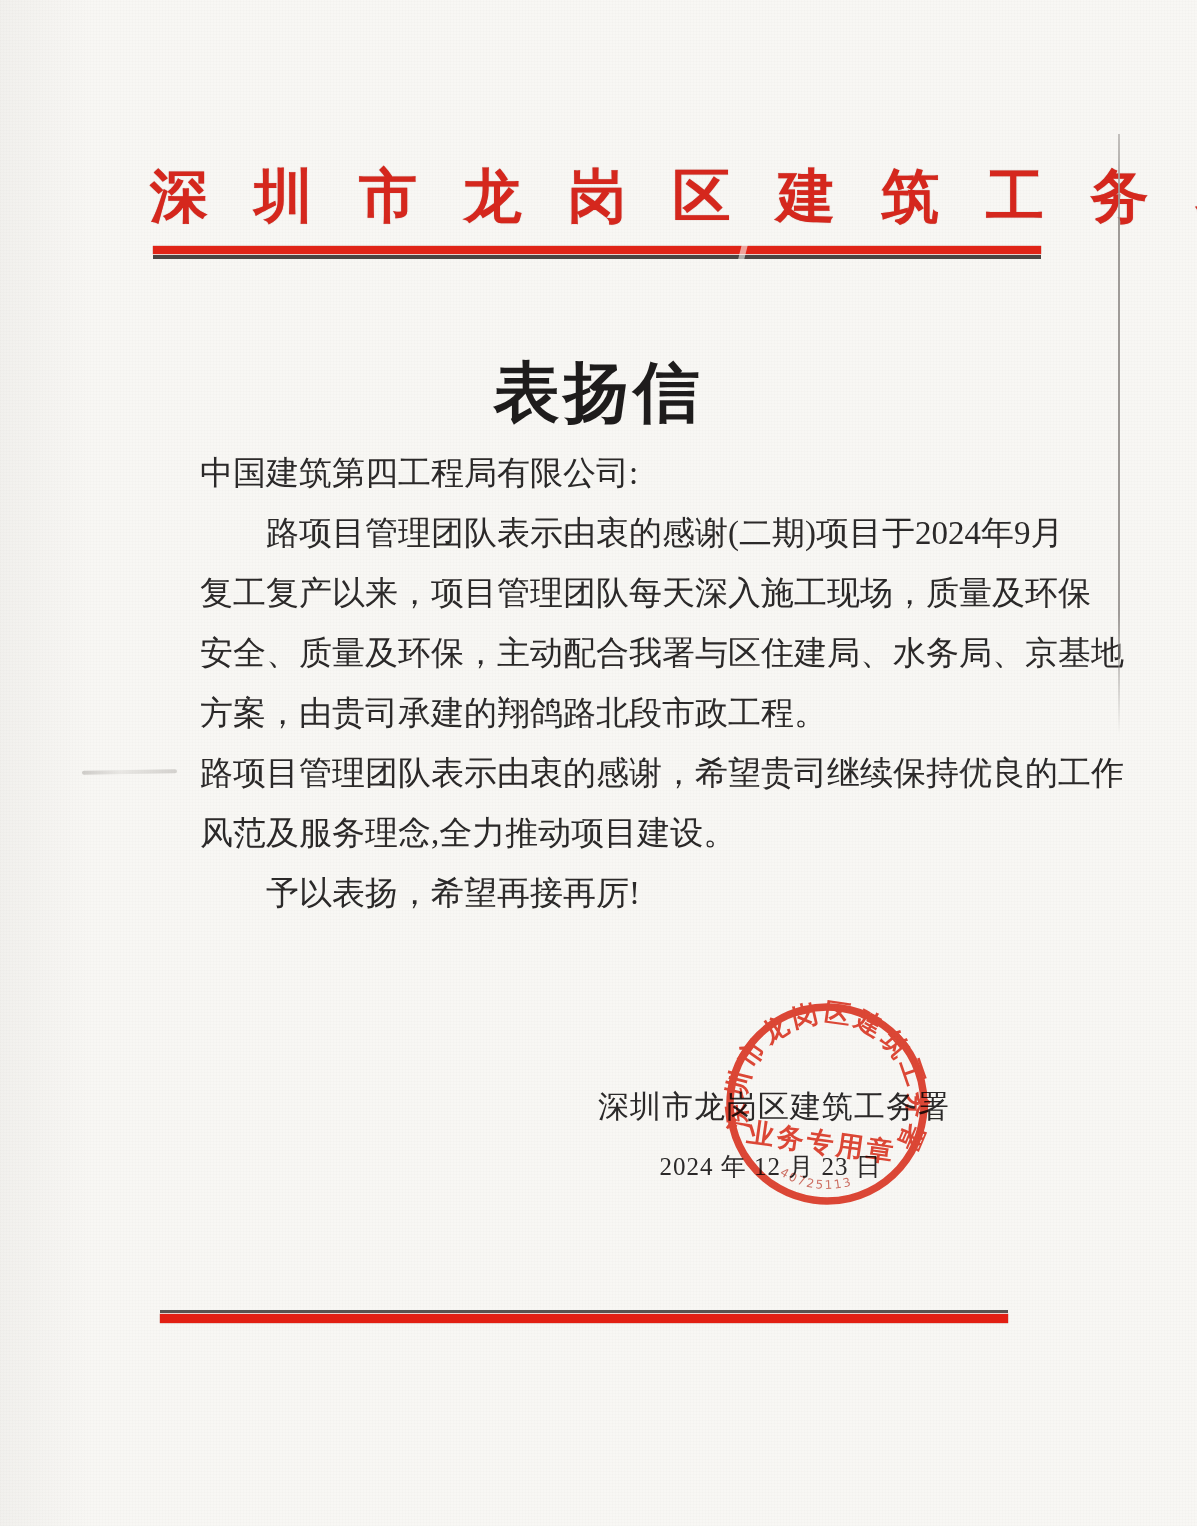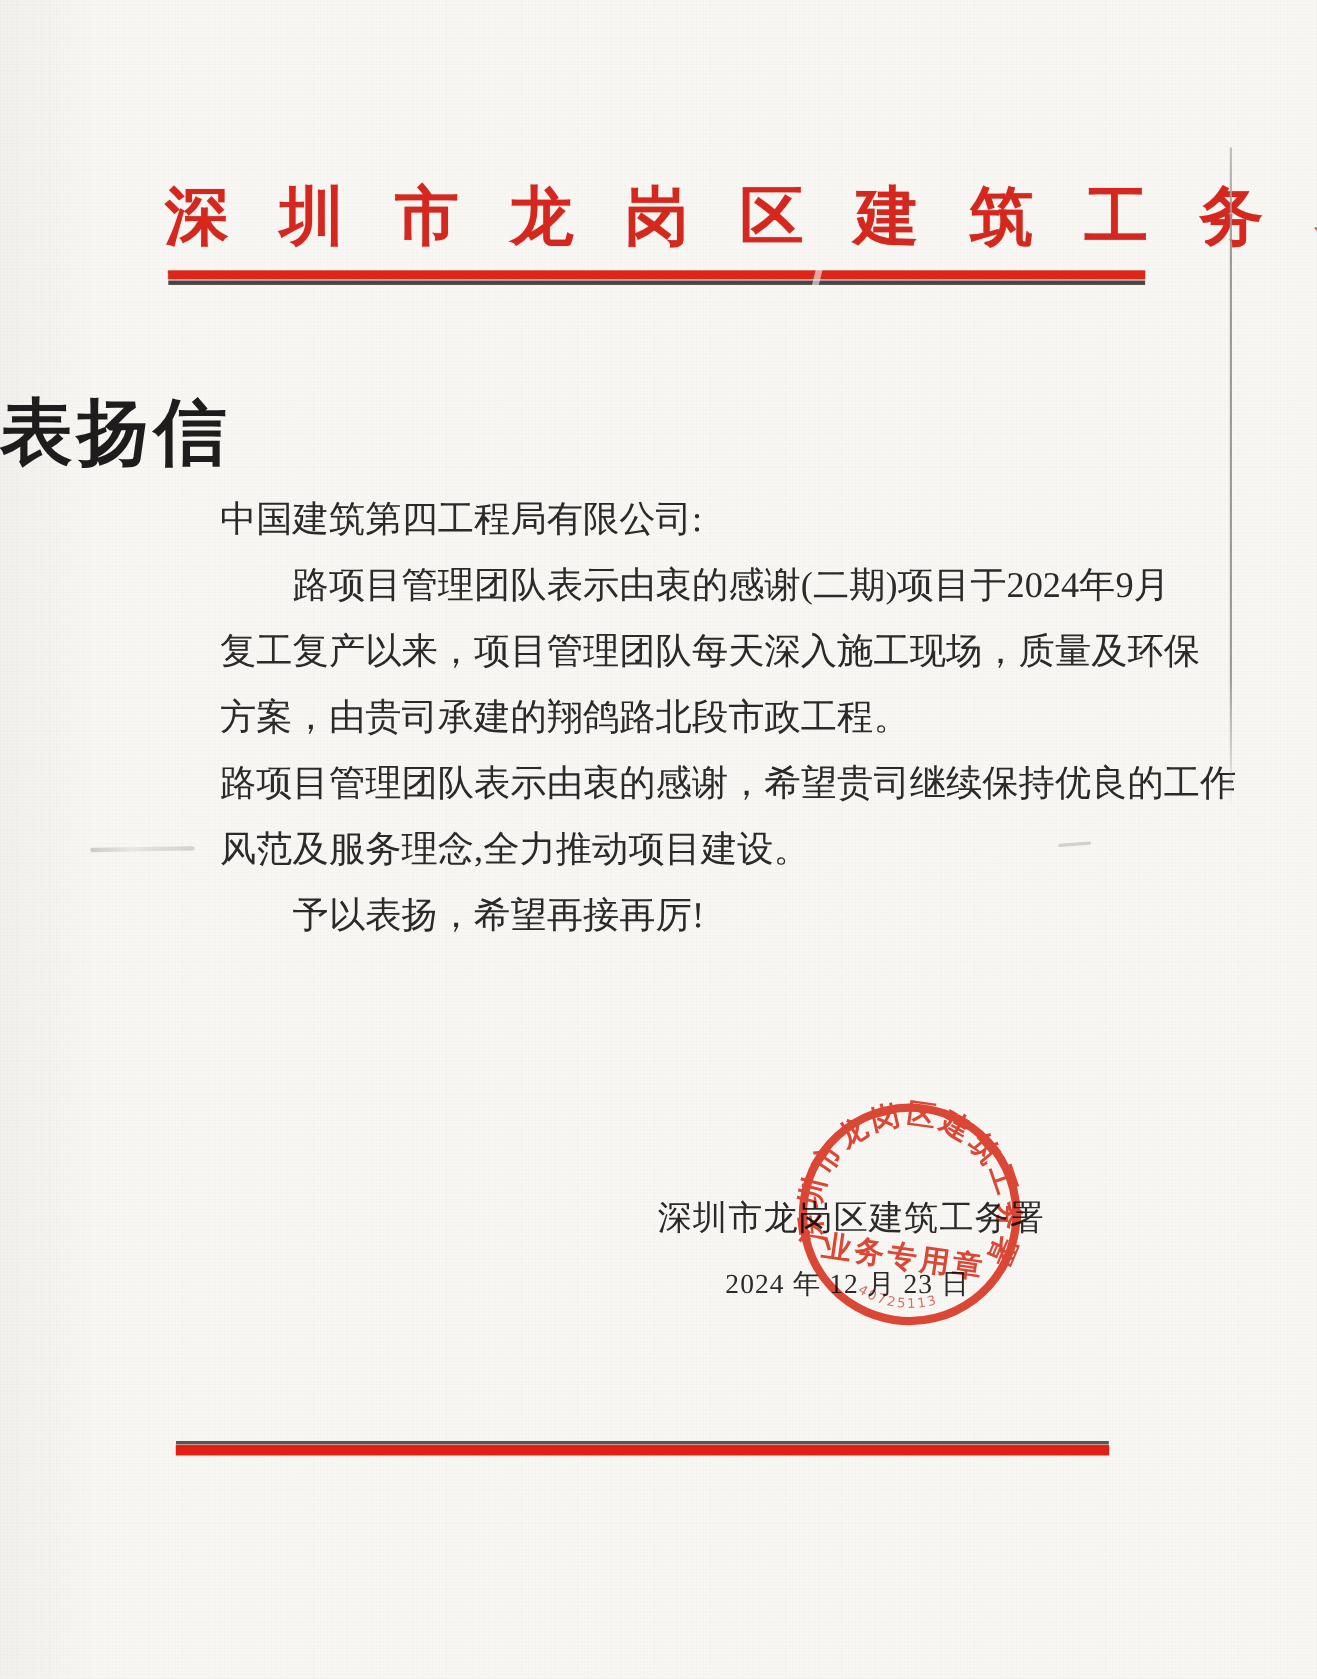--- a/index.html
+++ b/index.html
@@ -29,20 +29,21 @@
   .head-rule{position:absolute;left:153px;top:246px;width:888px;height:13px;}
   .head-rule .red{height:8px;background:#e02417;box-shadow:0 0 1px #a01208;}
   .head-rule .dark{height:4px;background:#4a4442;margin-top:1px;}
   .rule-fold{
     position:absolute;left:740px;top:240px;width:6px;height:24px;
     background:rgba(248,247,244,.6);transform:rotate(14deg);
   }
   
   .letter-title{
     position:absolute;left:0;top:348px;width:1197px;
+    text-align:center;
     font-size:66px;font-weight:700;color:#1e1c1c;
     letter-spacing:4px;
   }
   
   .body-block{
     position:absolute;left:200px;top:443px;width:786px;
     font-size:33px;font-weight:500;line-height:60px;
     color:#2b2929;
   }
   .line{display:block;height:60px;white-space:nowrap;}
@@ -98,20 +99,21 @@
   </div>
   <div class="rule-fold"></div>
 
   <div class="letter-title">表扬信</div>
 
   <div class="body-block">
     <span class="line">中国建筑第四工程局有限公司:</span>
 
     <span class="line just indent">路项目管理团队表示由衷的感谢(二期)项目于2024年9月</span>
     <span class="line just">复工复产以来，项目管理团队每天深入施工现场，质量及环保</span>
+    <span class="line just">安全、质量及环保，主动配合我署与区住建局、水务局、京基地</span>
     <span class="line">方案，由贵司承建的翔鸽路北段市政工程。</span>
 
     <span class="line just">路项目管理团队表示由衷的感谢，希望贵司继续保持优良的工作</span>
     <span class="line">风范及服务理念,全力推动项目建设。</span>
 
     <span class="line indent">予以表扬，希望再接再厉!</span>
   </div>
 
   <div class="sig-org">深圳市龙岗区建筑工务署</div>
   <div class="sig-date">2024 年 12 月 23 日</div>

